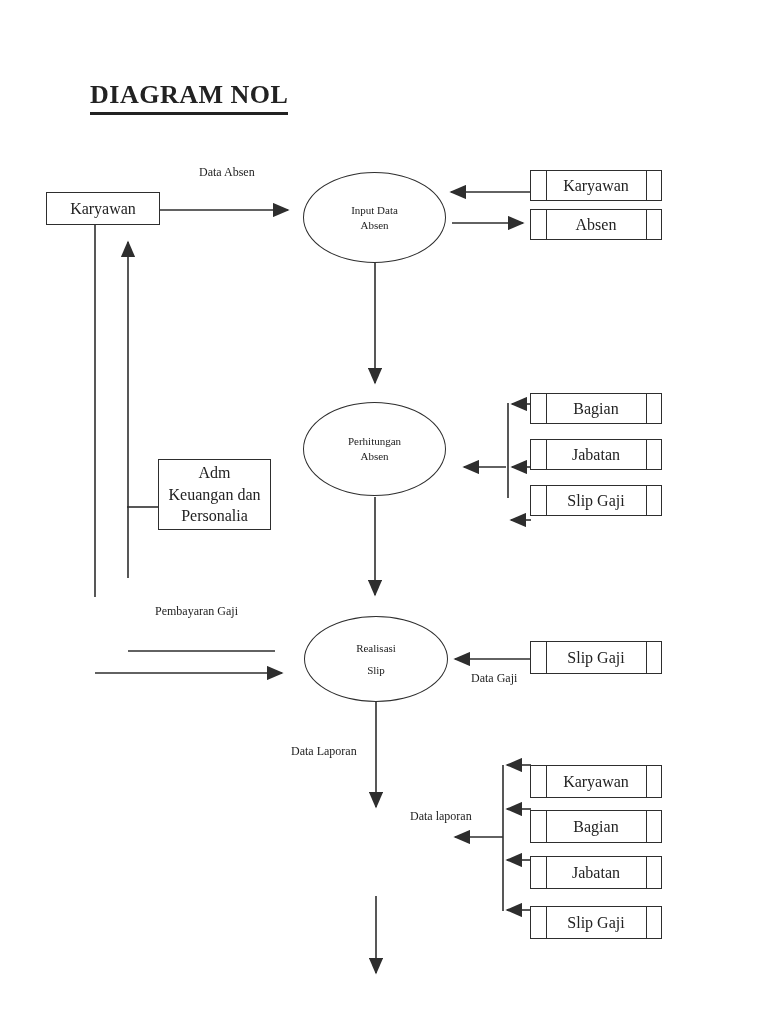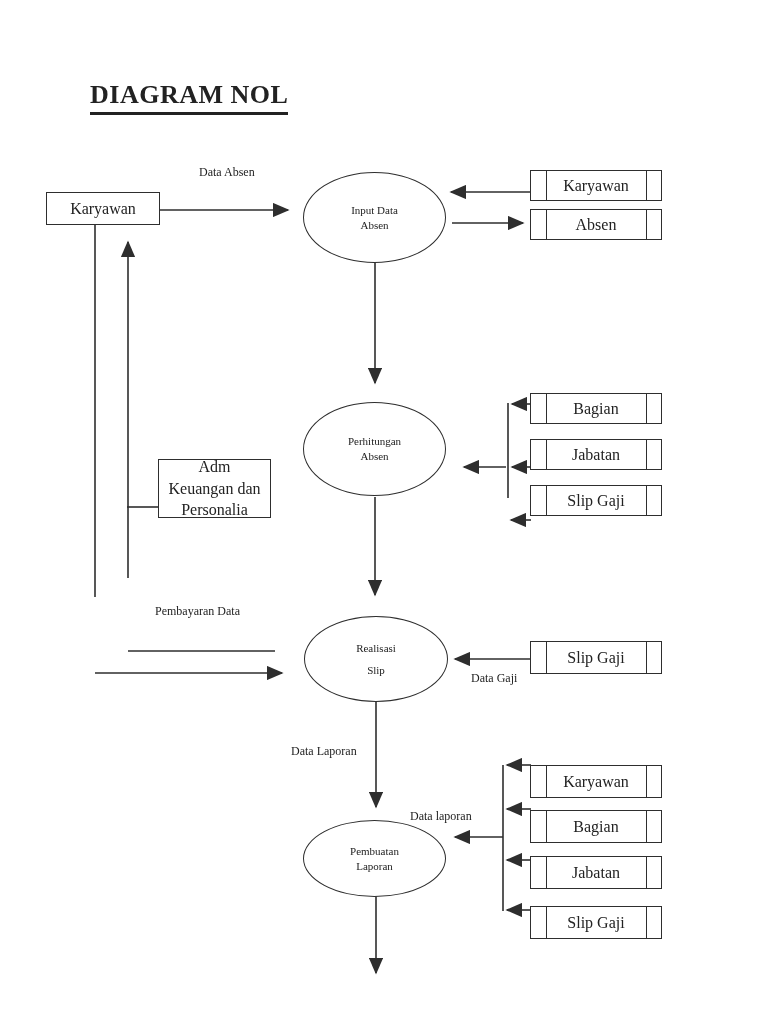--- a/index.html
+++ b/index.html
@@ -12,21 +12,21 @@
     font-size:26px; font-weight:bold; letter-spacing:0.5px;
     border-bottom:3px solid var(--ink); padding-bottom:2px;
   }
 
   .entity {
     position:absolute; border:1.6px solid var(--line); background:var(--paper);
     display:flex; align-items:center; justify-content:center; text-align:center;
     font-size:16px; white-space:pre-line; line-height:1.35; box-sizing:border-box;
   }
   .entity.karyawan { left:46px; top:192px; width:114px; height:33px; }
-  .entity.adm      { left:158px; top:459px; width:113px; height:59px; }
+  .entity.adm      { left:158px; top:459px; width:113px; height:71px; }
 
   .process {
     position:absolute; border:1.6px solid var(--line); border-radius:50%;
     background:var(--paper); display:flex; align-items:center; justify-content:center;
     text-align:center; font-size:11px; white-space:pre-line; line-height:1.35;
     box-sizing:border-box;
   }
   .process.p1 { left:303px; top:172px; width:143px; height:91px; }
   .process.p2 { left:303px; top:402px; width:143px; height:94px; }
   .process.p3 { left:304px; top:616px; width:144px; height:86px; line-height:2.0; }
@@ -125,33 +125,31 @@
   <div class="entity adm">Adm
 Keuangan dan
 Personalia</div>
 
   <div class="process p1">Input Data
 Absen</div>
   <div class="process p2">Perhitungan
 Absen</div>
   <div class="process p3">Realisasi
 Slip</div>
-  <div class="process p4">Pembuatan
-Laporan</div>
 
   <div class="datastore ds1">Karyawan</div>
   <div class="datastore ds2">Absen</div>
   <div class="datastore ds3">Bagian</div>
   <div class="datastore ds4">Jabatan</div>
   <div class="datastore ds5">Slip Gaji</div>
   <div class="datastore ds6">Slip Gaji</div>
   <div class="datastore ds7">Karyawan</div>
   <div class="datastore ds8">Bagian</div>
   <div class="datastore ds9">Jabatan</div>
   <div class="datastore ds10">Slip Gaji</div>
 
   <div class="flowlabel fl-data-absen">Data Absen</div>
-  <div class="flowlabel fl-pembayaran-gaji">Pembayaran Data</div>
+  <div class="flowlabel fl-pembayaran-gaji">Pembayaran Gaji</div>
   <div class="flowlabel fl-data-gaji">Data Gaji</div>
   <div class="flowlabel fl-data-laporan">Data Laporan</div>
   <div class="flowlabel fl-data-laporan-2">Data laporan</div>
 
 </div>
 
 </body></html>

